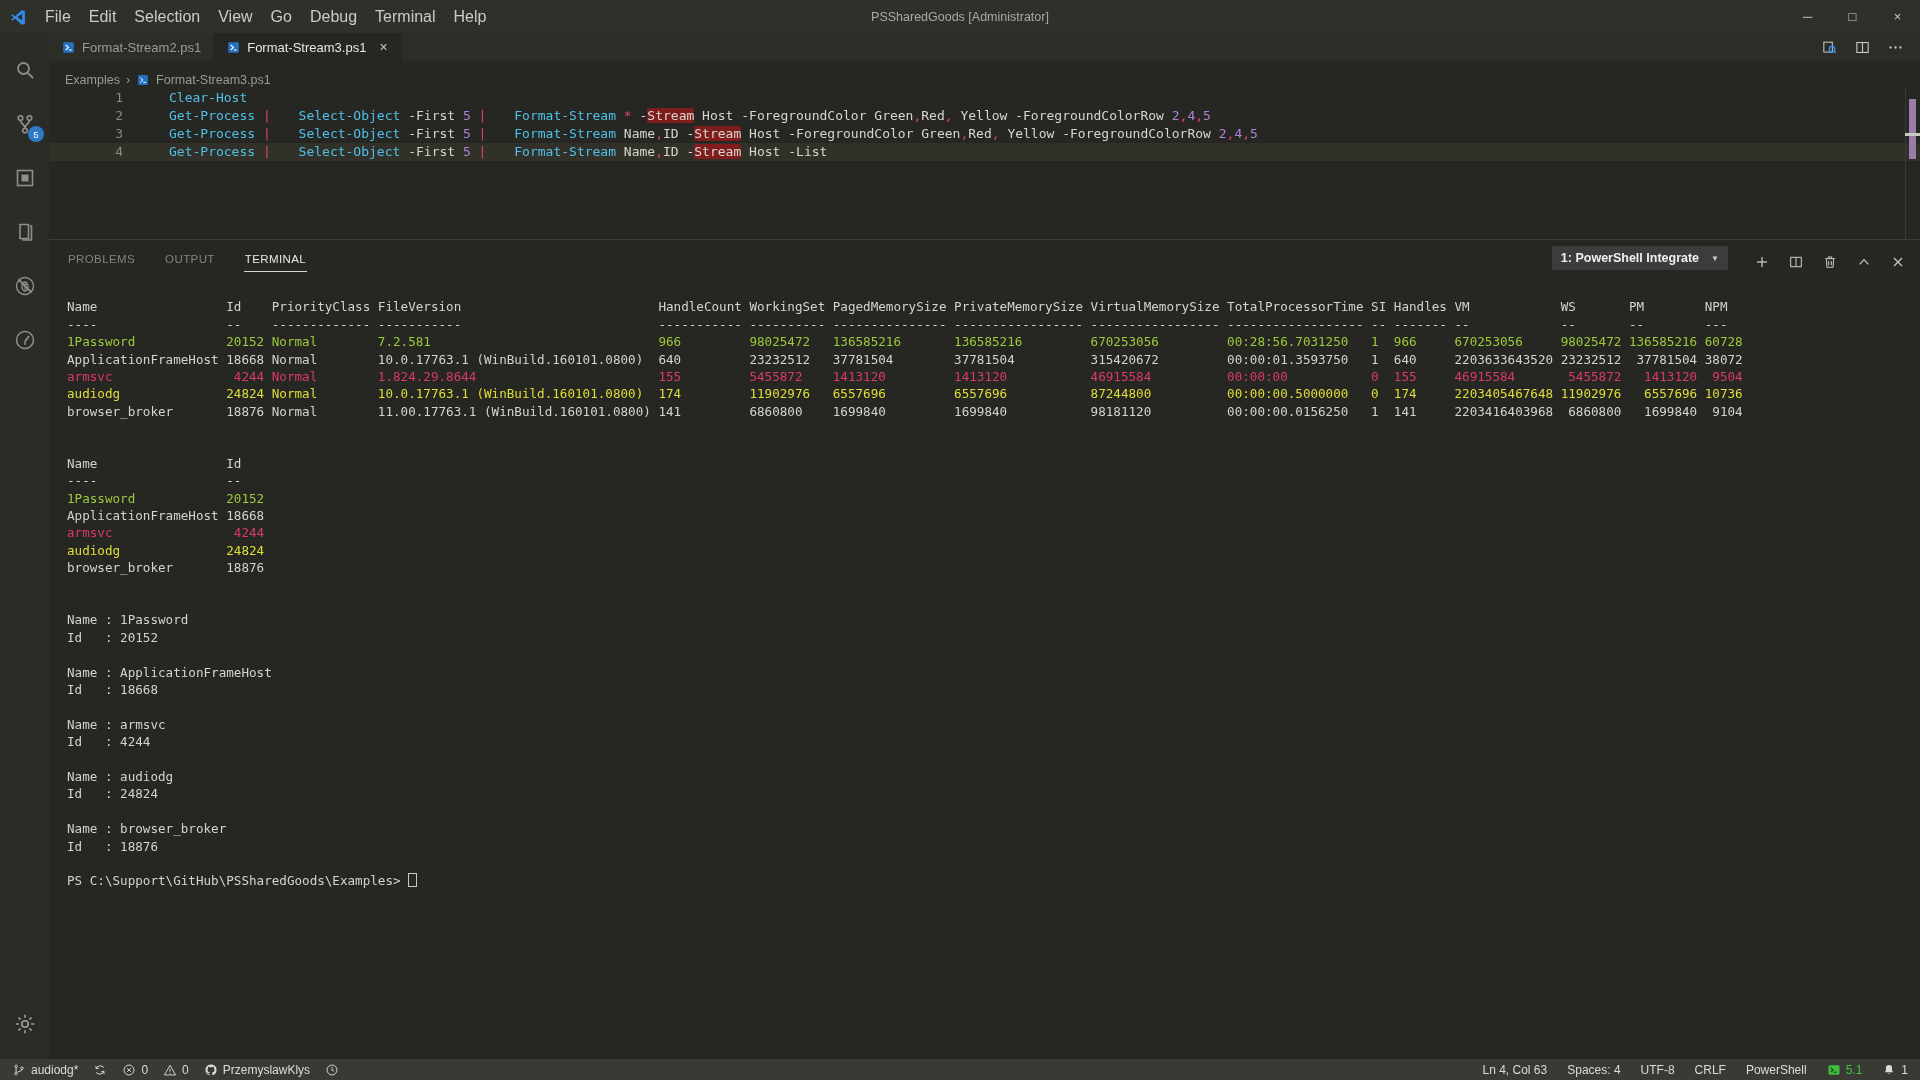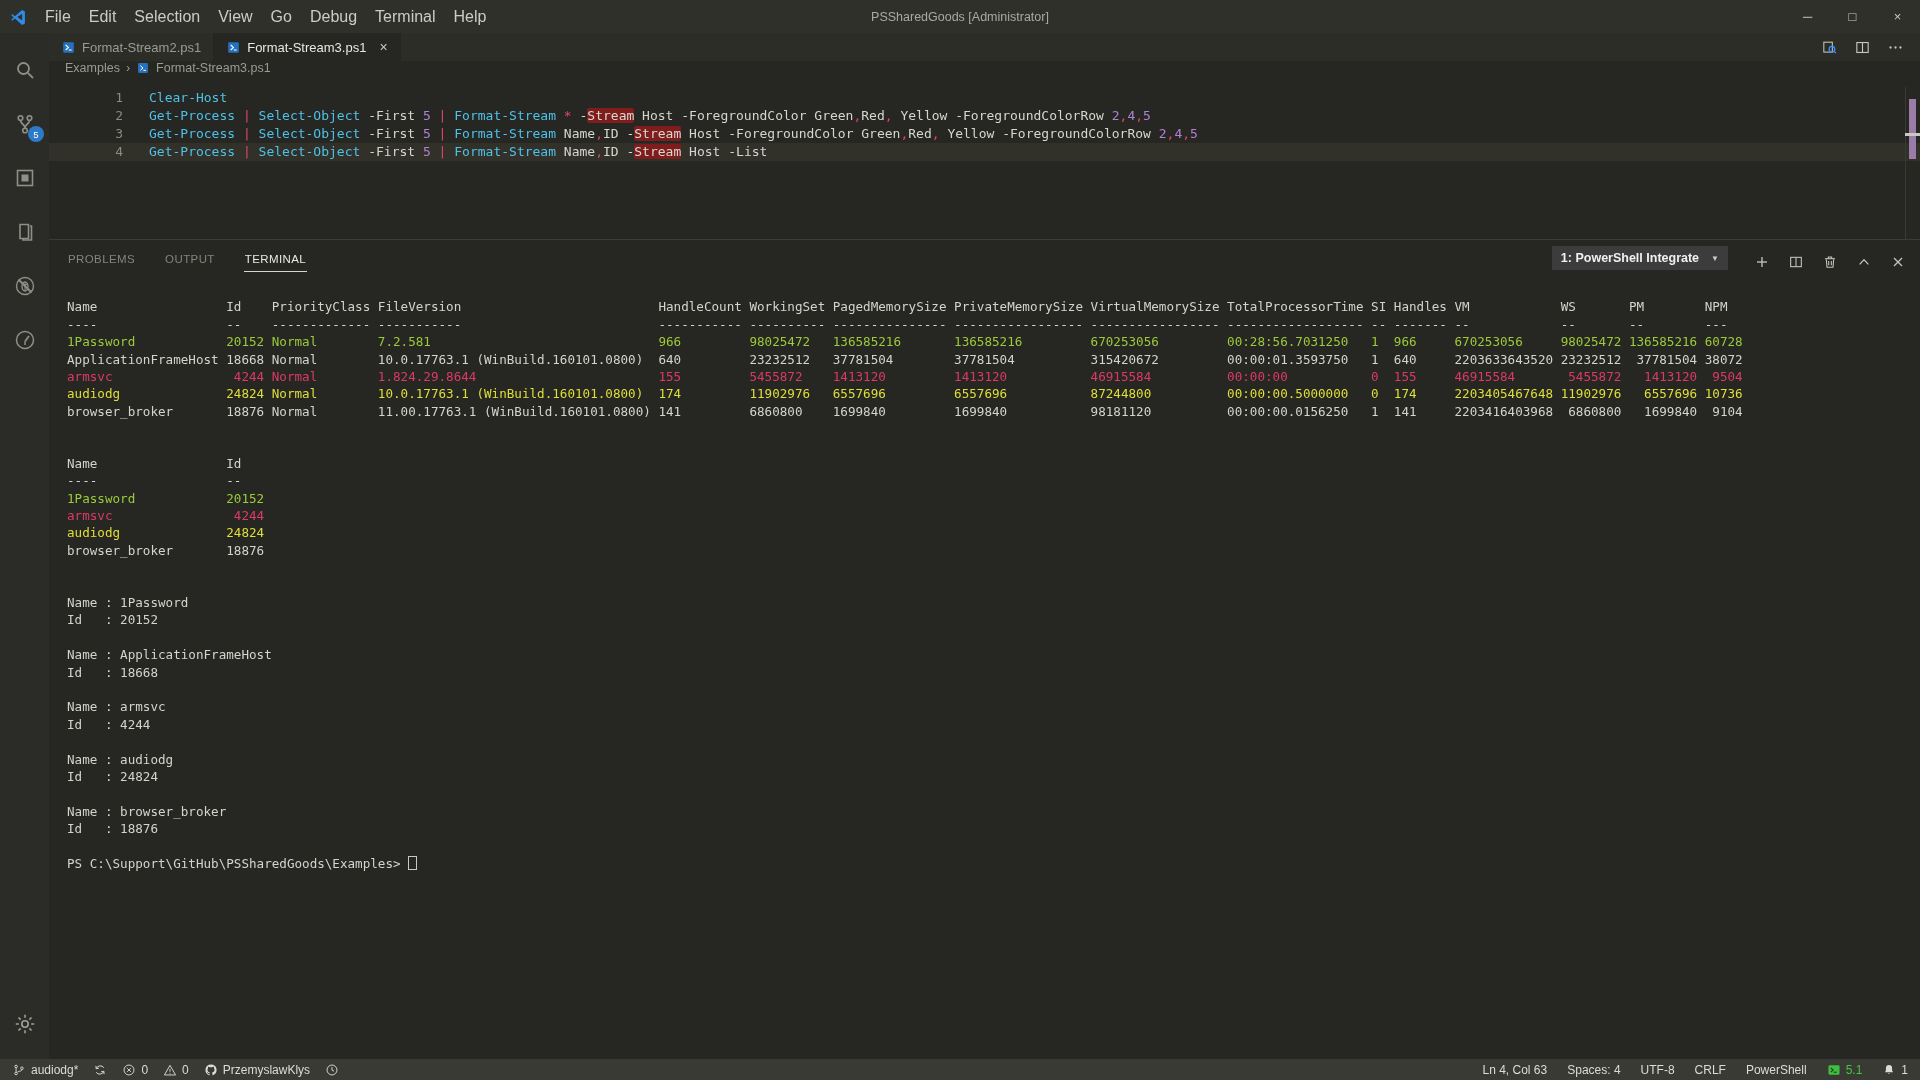--- a/index.html
+++ b/index.html
@@ -32,30 +32,30 @@
   .tab { display:flex; align-items:center; gap:6px; padding:0 12px; background:#2D2D28; color:#9B9B93;
          font-size:13px; border-right:1px solid #252521; }
   .tab svg { width:15px; height:15px; }
   .tab.active { background:#262622; color:#E8E8E2; }
   .tab.preview .tab-label { }
   .tab-close { margin-left:7px; color:#C8C8C2; font-size:14px; line-height:1; }
   .editor-actions { margin-left:auto; display:flex; align-items:center; gap:16px; padding-right:16px; color:#C5C5C0; }
   .editor-actions svg { width:17px; height:17px; display:block; }
 
   
-  .breadcrumb { height:26px; display:flex; align-items:flex-start; gap:6px; padding-left:16px;
+  .breadcrumb { height:26px; display:flex; align-items:flex-end; gap:6px; padding-left:16px;
                 font-size:12.5px; color:#9B9B93; background:#262622; }
   .breadcrumb svg { width:14px; height:14px; }
 
   
   .editor { height:152px; position:relative; background:#262622; padding-top:2px; }
   .code-line { display:flex; height:18px; line-height:18px; font-family:"DejaVu Sans Mono", monospace; font-size:13px; white-space:pre; }
   .code-line.active { background:#31312A; }
   .gutter { width:100px; flex:none; text-align:right; padding-right:26px; color:#8B8B85; }
-  .tk-p { color:#D6D6D0; } .tk-c { color:#4FC1E9; } .tk-o { color:#E0446E; } .tk-n { color:#B180D7; }
+  .tk-p { color:#D6D6D0; } .tk-c { color:#4FC1E9;margin-left:20px; } .tk-o { color:#E0446E; } .tk-n { color:#B180D7; }
   .tk-h { color:#D8D8D2; background:#7f1d1d; border-radius:2px; }
   .ruler { position:absolute; right:0; top:0; width:15px; height:100%; border-left:1px solid #3A3A35; }
   .ruler-mark { position:absolute; right:4px; top:12px; width:7px; height:60px; background:#9B7BA8; }
   .ruler-tick { position:absolute; right:0; top:46px; width:15px; height:3px; background:#C9C9C3; }
 
   
   .panel { flex:1; border-top:1px solid #3C3C36; display:flex; flex-direction:column; background:#262622; }
   .panel-header { height:36px; display:flex; align-items:center; padding:0 14px 0 18px; }
   .panel-tab { margin-right:28px; font-size:11.5px; letter-spacing:.4px; color:#84847E; padding:8px 1px 6px; border-bottom:1px solid transparent; }
   .panel-tab.active { color:#E8E8E2; border-bottom-color:#D6D6D0; }
@@ -318,20 +318,21 @@
           <div class="term-line"><span class="tc-g">1Password            20152 Normal        7.2.581                              966         98025472   136585216       136585216         670253056         00:28:56.7031250   1  966     670253056     98025472 136585216 60728</span></div>
           <div class="term-line"><span class="tc-d">ApplicationFrameHost 18668 Normal        10.0.17763.1 (WinBuild.160101.0800)  640         23232512   37781504        37781504          315420672         00:00:01.3593750   1  640     2203633643520 23232512  37781504 38072</span></div>
           <div class="term-line"><span class="tc-r">armsvc                4244 Normal        1.824.29.8644                        155         5455872    1413120         1413120           46915584          00:00:00           0  155     46915584       5455872   1413120  9504</span></div>
           <div class="term-line"><span class="tc-y">audiodg              24824 Normal        10.0.17763.1 (WinBuild.160101.0800)  174         11902976   6557696         6557696           87244800          00:00:00.5000000   0  174     2203405467648 11902976   6557696 10736</span></div>
           <div class="term-line"><span class="tc-d">browser_broker       18876 Normal        11.00.17763.1 (WinBuild.160101.0800) 141         6860800    1699840         1699840           98181120          00:00:00.0156250   1  141     2203416403968  6860800   1699840  9104</span></div>
           <div class="term-line"><span class="tc-d"></span></div>
           <div class="term-line"><span class="tc-d"></span></div>
           <div class="term-line"><span class="tc-d">Name                 Id</span></div>
           <div class="term-line"><span class="tc-d">----                 --</span></div>
           <div class="term-line"><span class="tc-g">1Password            20152</span></div>
+          <div class="term-line"><span class="tc-d">ApplicationFrameHost 18668</span></div>
           <div class="term-line"><span class="tc-r">armsvc                4244</span></div>
           <div class="term-line"><span class="tc-y">audiodg              24824</span></div>
           <div class="term-line"><span class="tc-d">browser_broker       18876</span></div>
           <div class="term-line"><span class="tc-d"></span></div>
           <div class="term-line"><span class="tc-d"></span></div>
           <div class="term-line"><span class="tc-d">Name : 1Password</span></div>
           <div class="term-line"><span class="tc-d">Id   : 20152</span></div>
           <div class="term-line"><span class="tc-d"></span></div>
           <div class="term-line"><span class="tc-d">Name : ApplicationFrameHost</span></div>
           <div class="term-line"><span class="tc-d">Id   : 18668</span></div>

